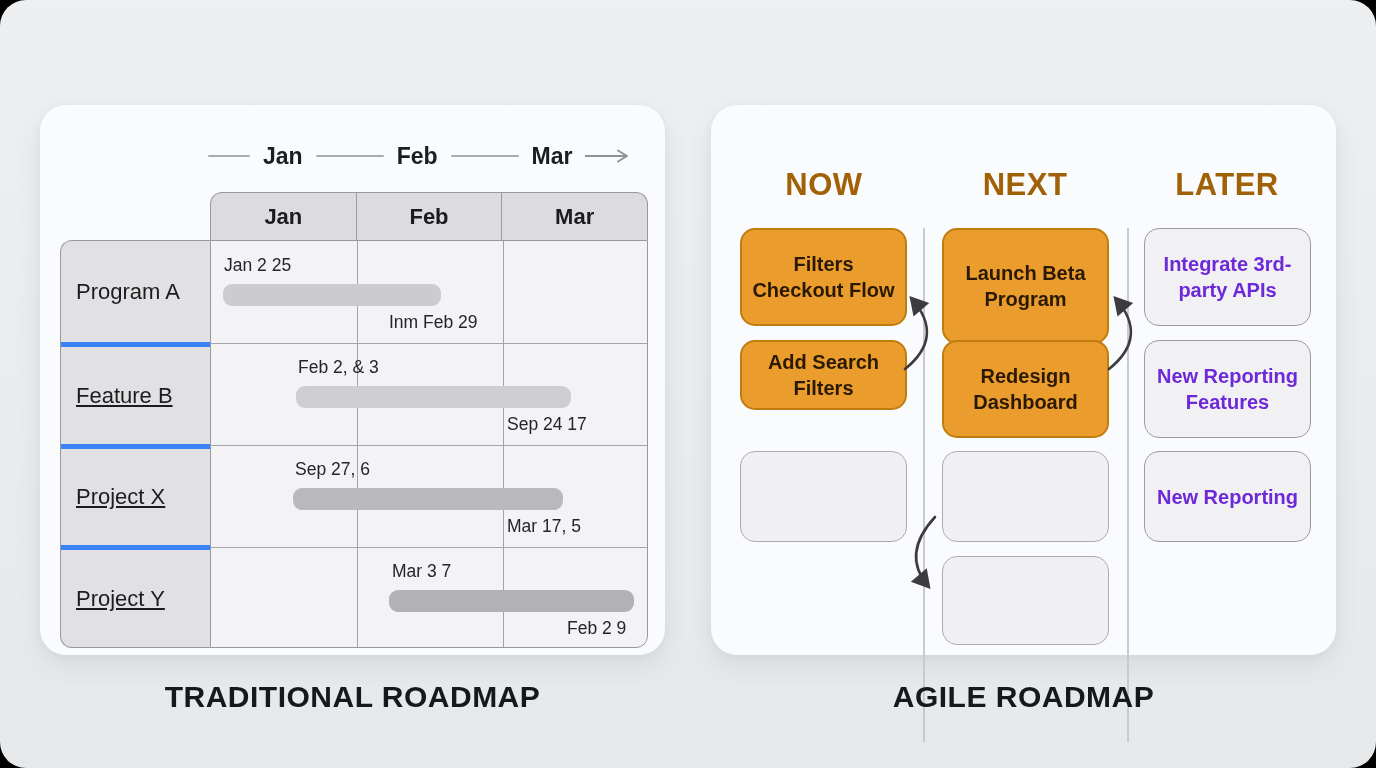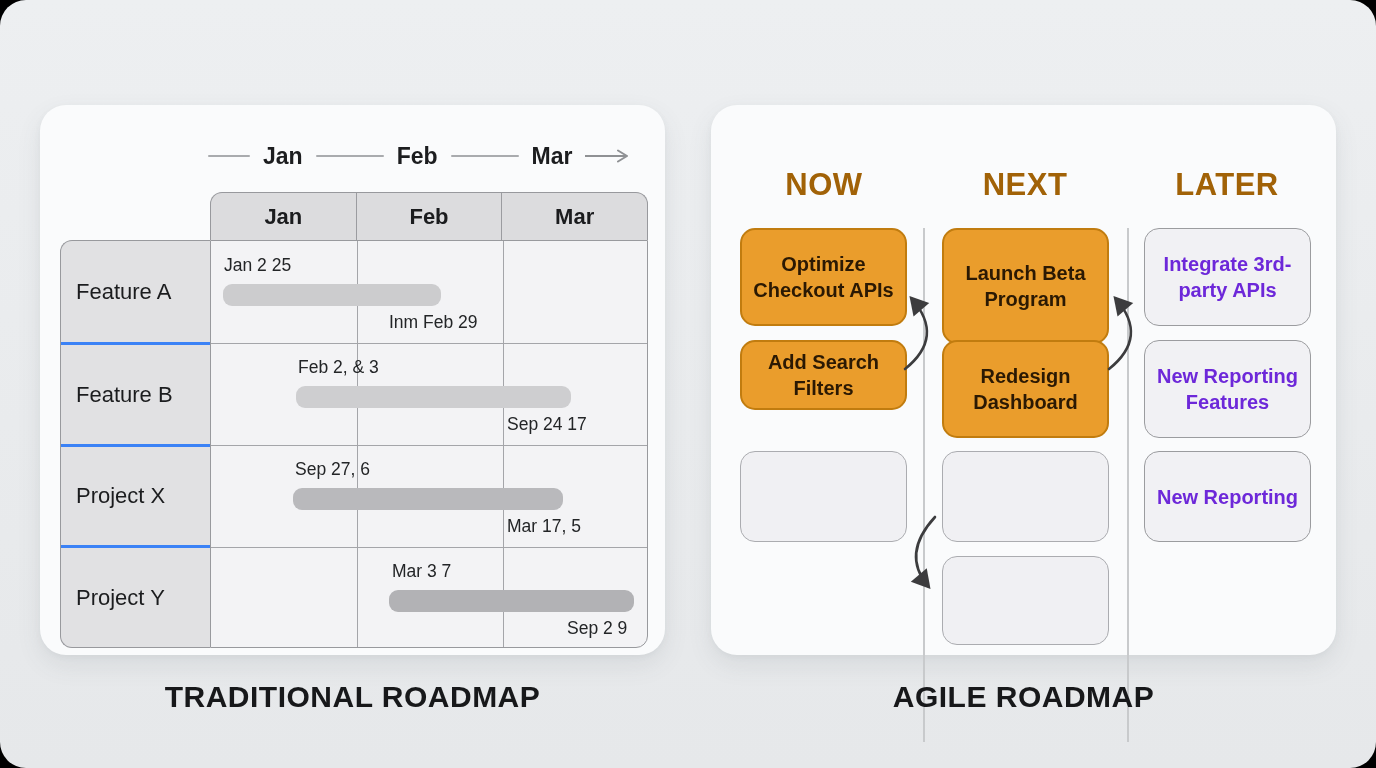--- a/index.html
+++ b/index.html
@@ -80,21 +80,21 @@
     border-radius: 12px 0 0 12px;
     overflow: hidden;
     display: flex; flex-direction: column;
   }
   .gantt-labels .lcell {
     height: 102px;
     display: flex; align-items: center;
     padding-left: 15px;
     font-size: 22px; font-weight: 500; color: #1B1C1E;
   }
-  .gantt-labels .lcell + .lcell { border-top: 3px solid #3b82f6; }
+  .gantt-labels .lcell + .lcell { border-top: 5px solid #3b82f6; text-decoration: underline; }
 
   .gantt-body {
     position: absolute;
     left: 170px; top: 135px;
     width: 438px; height: 408px;
     background: #F3F3F5;
     border: 1px solid #98999D;
     border-radius: 0 0 12px 0;
     overflow: hidden;
   }
@@ -177,21 +177,21 @@
       </svg>
     </div>
 
     <div class="gantt-header">
       <div class="hcell">Jan</div>
       <div class="hcell">Feb</div>
       <div class="hcell">Mar</div>
     </div>
 
     <div class="gantt-labels">
-      <div class="lcell">Feature A</div>
+      <div class="lcell">Program A</div>
       <div class="lcell">Feature B</div>
       <div class="lcell">Project X</div>
       <div class="lcell">Project Y</div>
     </div>
 
     <div class="gantt-body">
       <div class="vline" style="left:146px"></div>
       <div class="vline" style="left:292px"></div>
       <div class="hline" style="top:102px"></div>
       <div class="hline" style="top:204px"></div>
@@ -204,35 +204,35 @@
       <div class="gantt-date" style="left:87px; top:116px">Feb 2, &amp; 3</div>
       <div class="gantt-bar" style="left:85px; top:145px; width:275px; background:#CECED0"></div>
       <div class="gantt-date" style="left:296px; top:173px">Sep 24 17</div>
 
       <div class="gantt-date" style="left:84px; top:218px">Sep 27, 6</div>
       <div class="gantt-bar" style="left:82px; top:247px; width:270px; background:#B9B9BC"></div>
       <div class="gantt-date" style="left:296px; top:275px">Mar 17, 5</div>
 
       <div class="gantt-date" style="left:181px; top:320px">Mar 3 7</div>
       <div class="gantt-bar" style="left:178px; top:349px; width:245px; background:#B2B2B5"></div>
-      <div class="gantt-date" style="left:356px; top:377px">Sep 2 9</div>
+      <div class="gantt-date" style="left:356px; top:377px">Feb 2 9</div>
     </div>
   </div>
 
   <div class="panel panel-right">
 
     <div class="agile-header" style="left:29px">NOW</div>
     <div class="agile-header" style="left:230px">NEXT</div>
     <div class="agile-header" style="left:432px">LATER</div>
 
     <div class="col-divider" style="left:212px"></div>
     <div class="col-divider" style="left:416px"></div>
 
     <div class="agile-card card-orange" style="left:29px; top:123px; height:98px">
-      <span>Optimize Checkout APIs</span>
+      <span>Filters Checkout Flow</span>
     </div>
     <div class="agile-card card-orange" style="left:29px; top:235px; height:70px">
       <span>Add Search Filters</span>
     </div>
     <div class="agile-card card-empty" style="left:29px; top:346px; height:91px">
       <span></span>
     </div>
 
     <div class="agile-card card-orange" style="left:231px; top:123px; height:116px">
       <span>Launch Beta Program</span>

